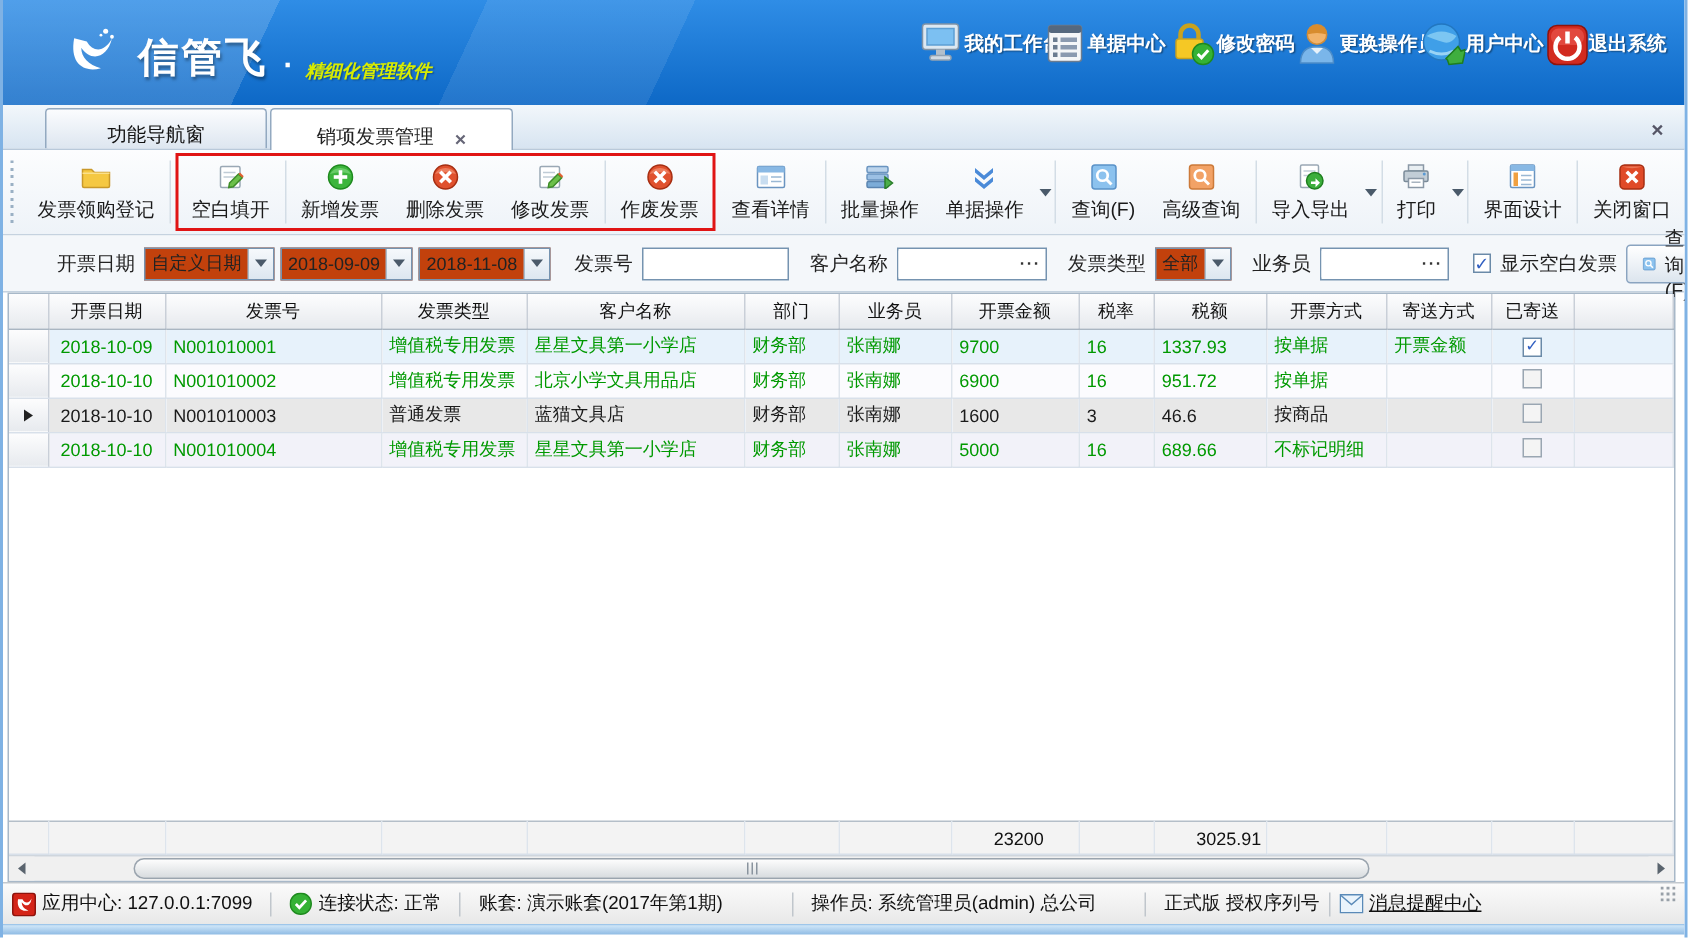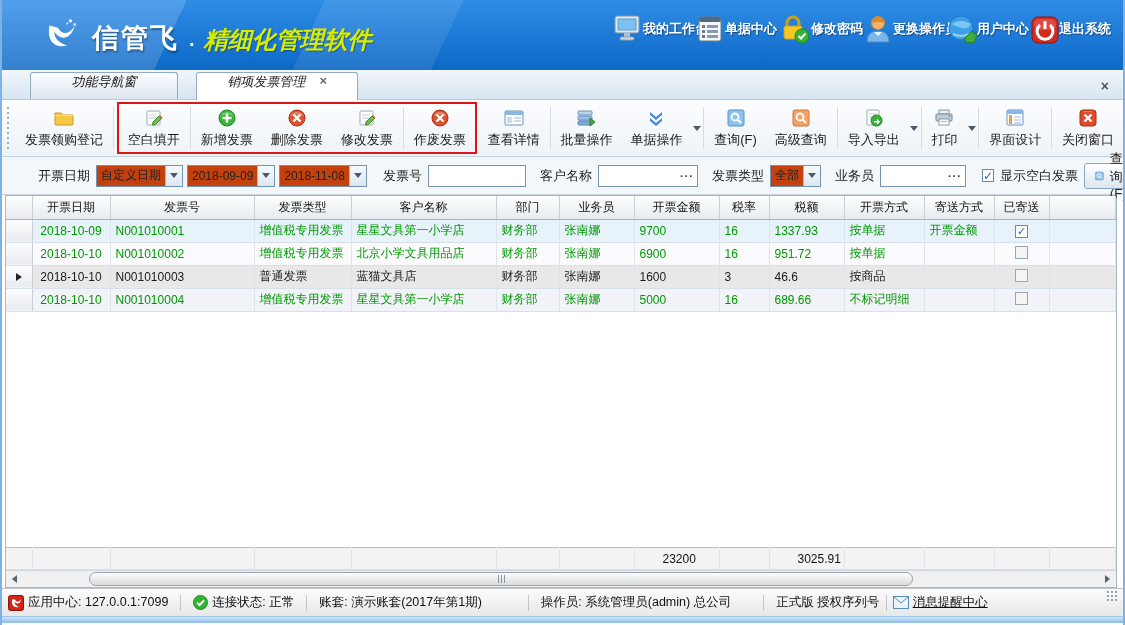--- a/index.html
+++ b/index.html
@@ -10,30 +10,30 @@
   
   .banner { height:70px; position:relative;
     background:
       linear-gradient(115deg, rgba(255,255,255,.16) 0 16%, rgba(255,255,255,0) 16% 28%, rgba(255,255,255,.09) 28% 40%, rgba(255,255,255,0) 40%),
       linear-gradient(#2f8de6,#0d68c6);
     display:flex; align-items:center; }
   .brand { display:flex; align-items:flex-end; margin-left:38px; }
   .brand svg { margin-right:10px; }
   .brand-name { color:#fff; font-size:27px; font-weight:bold; letter-spacing:2px; text-shadow:1px 2px 2px rgba(0,0,0,.35); }
   .brand-dot { color:#fff; font-size:20px; font-weight:bold; margin:0 8px 0 10px; }
-  .brand-tag { color:#d8ec00; font-size:24px; font-weight:bold; font-style:italic; text-shadow:1px 1px 1px rgba(0,0,0,.3); }
+  .brand-tag { color:#d8ec00; font-size:12px; font-weight:bold; font-style:italic; text-shadow:1px 1px 1px rgba(0,0,0,.3); }
   .topnav { position:absolute; right:8px; top:10px; display:flex; }
   .topnav-item { width:84px; display:flex; flex-direction:row; align-items:center; cursor:pointer; }
   .topnav-item .ti-icon { height:34px; display:flex; align-items:flex-end; }
   .topnav-item .ti-label { color:#fff; font-size:13px; font-weight:bold; margin-top:3px; text-shadow:1px 1px 1px rgba(0,0,0,.4); white-space:nowrap; }
 
   
   .tabstrip { height:30px; background:linear-gradient(#f2f7fb,#d7e4f1); position:relative; display:flex; align-items:flex-end; padding-left:28px; border-bottom:1px solid #b9c9da;}
-  .tab { height:27px; min-width:148px; display:flex; align-items:flex-start; justify-content:center; font-size:13px;
-         border:1px solid #93a9c0; border-bottom:none; border-radius:3px 3px 0 0; margin-right:18px; cursor:pointer;font-style:italic; }
+  .tab { height:27px; min-width:148px; display:flex; align-items:flex-end; justify-content:center; font-size:13px;
+         border:1px solid #93a9c0; border-bottom:none; border-radius:3px 3px 0 0; margin-right:2px; cursor:pointer; }
   .tab.inactive { background:linear-gradient(#fbfcfe,#dde6f0); color:#111; }
   .tab.active { background:#fff; min-width:162px; position:relative; z-index:2; margin-bottom:-1px; height:28px; }
   .tab .tab-close { margin-left:14px; color:#667; font-size:13px; font-weight:bold; cursor:pointer; }
   .strip-close { position:absolute; right:14px; top:8px; color:#556; font-size:14px; font-weight:bold; cursor:pointer; }
 
   
   .toolbar { height:57px; background:linear-gradient(#fcfdfe,#eef3f8); border-bottom:1px solid #c5d2df; display:flex; align-items:center; padding-left:4px; }
   .tb-grip { width:5px; height:42px; margin-right:6px;
              background:repeating-linear-gradient(#9ab0c4 0 2px, transparent 2px 5px); background-size:2px 100%; background-repeat:no-repeat; background-position:center; }
   .tb-btn { display:flex; flex-direction:column; align-items:center; justify-content:center; padding:3px 9px; height:48px; cursor:pointer; white-space:nowrap; }

